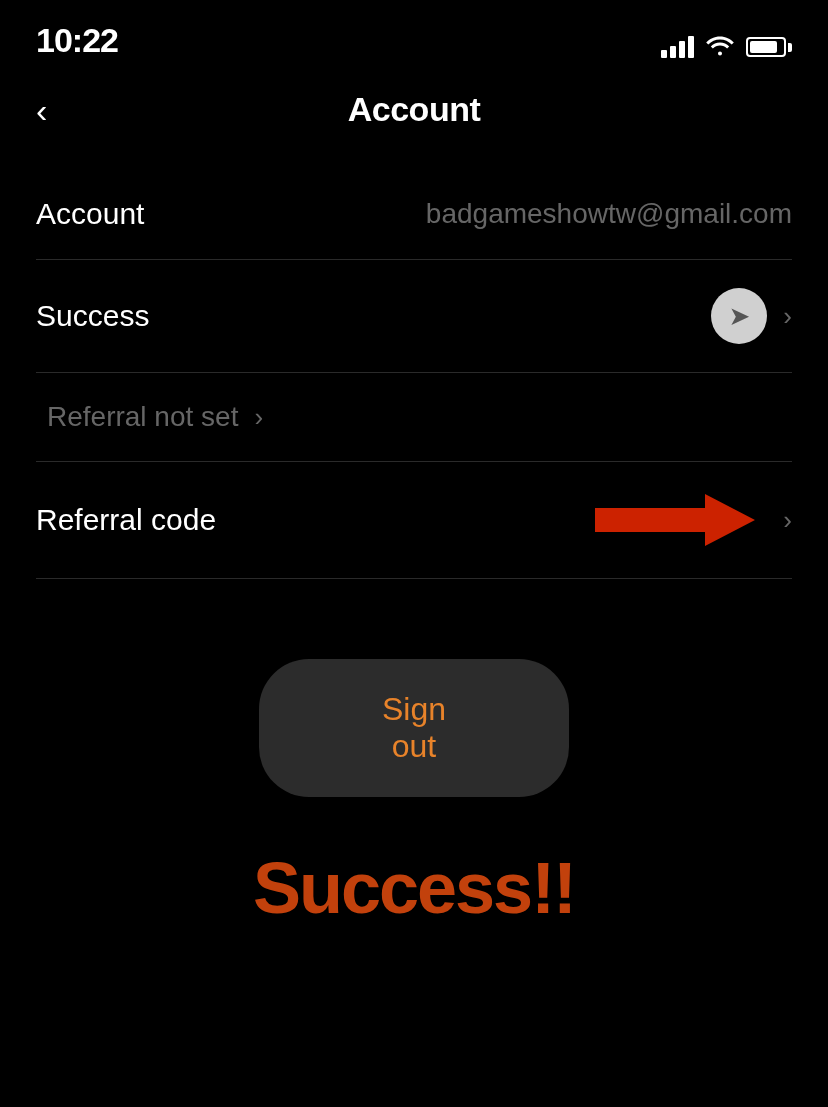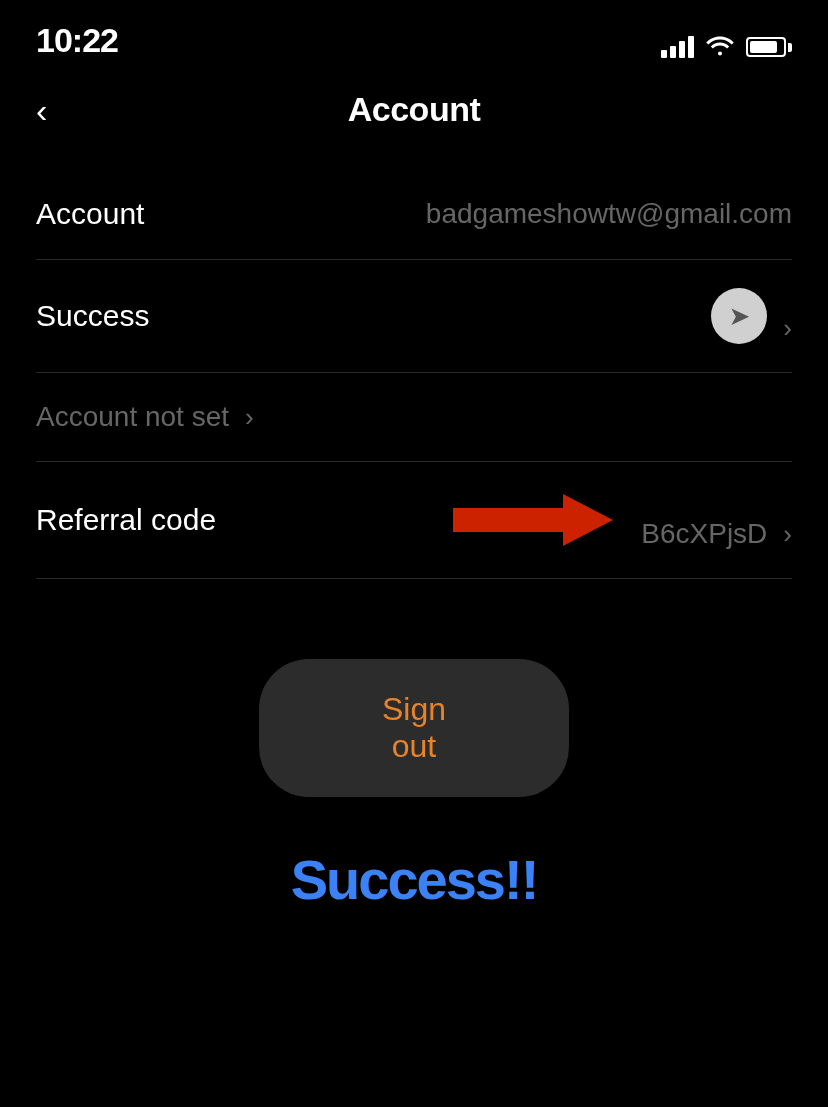--- a/index.html
+++ b/index.html
@@ -125,22 +125,23 @@
     }
 
     .row-label {
       font-size: 30px;
       font-weight: 400;
       color: #fff;
     }
 
     .row-right {
       display: flex;
-      align-items: flex-end;
+      align-items: center;
       gap: 16px;
+      margin-left: 11px;
     }
 
     .row-value {
       font-size: 28px;
       color: #666;
     }
 
     .chevron {
       font-size: 26px;
       color: #666;
@@ -198,23 +199,23 @@
     }
 
     
     .success-section {
       display: flex;
       justify-content: center;
       margin-top: 50px;
     }
 
     .success-text {
-      font-size: 56px;
+      font-size: 72px;
       font-weight: 900;
-      color: #3b82f6;
+      color: #c2410c;
       letter-spacing: -2px;
     }
   </style>
 </head>
 <body>
 
 <div class="status-bar">
   <span class="status-time">10:22</span>
   <div class="status-icons">
     <div class="signal-bars">
@@ -258,35 +259,34 @@
     <div class="row-right">
       <div class="avatar-circle">
         <span class="avatar-arrow">➤</span>
       </div>
       <span class="chevron">›</span>
     </div>
   </div>
 
   <div class="settings-row">
     <div class="row-right">
-      <span class="row-value">Account not set</span>
+      <span class="row-value">Referral not set</span>
       <span class="chevron">›</span>
     </div>
   </div>
 
   <div class="settings-row">
     <span class="row-label">Referral code</span>
     <div class="row-right">
 
       <div class="red-arrow">
         <svg viewBox="0 0 160 60" fill="none" xmlns="http://www.w3.org/2000/svg">
           <polygon points="0,18 110,18 110,4 160,30 110,56 110,42 0,42" fill="#cc2200"></polygon>
         </svg>
       </div>
-      <span class="row-value">B6cXPjsD</span>
       <span class="chevron">›</span>
     </div>
   </div>
 
 </div>
 
 <div class="sign-out-section">
   <button class="sign-out-btn">
     <span class="sign-out-label">Sign out</span>
   </button>

